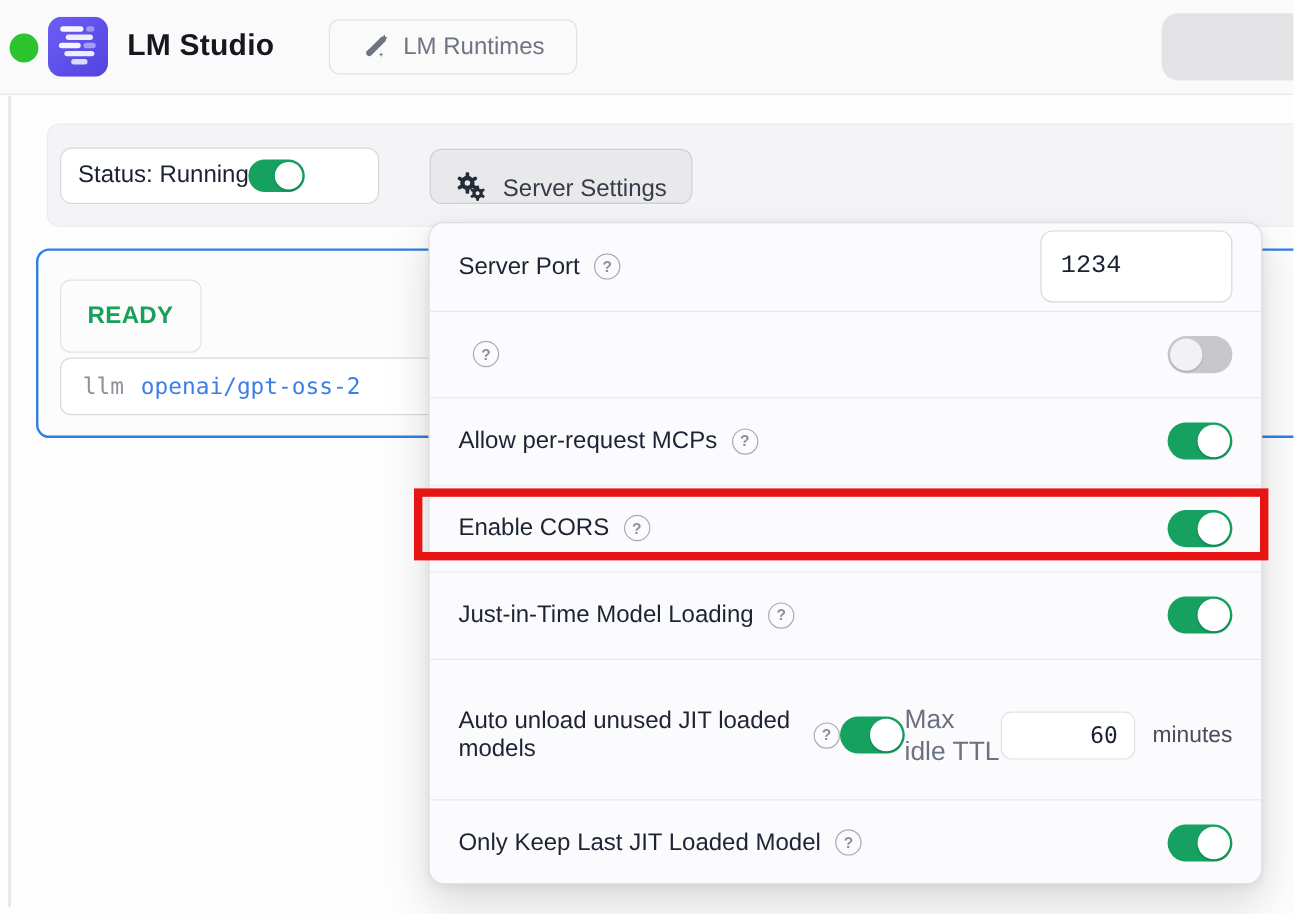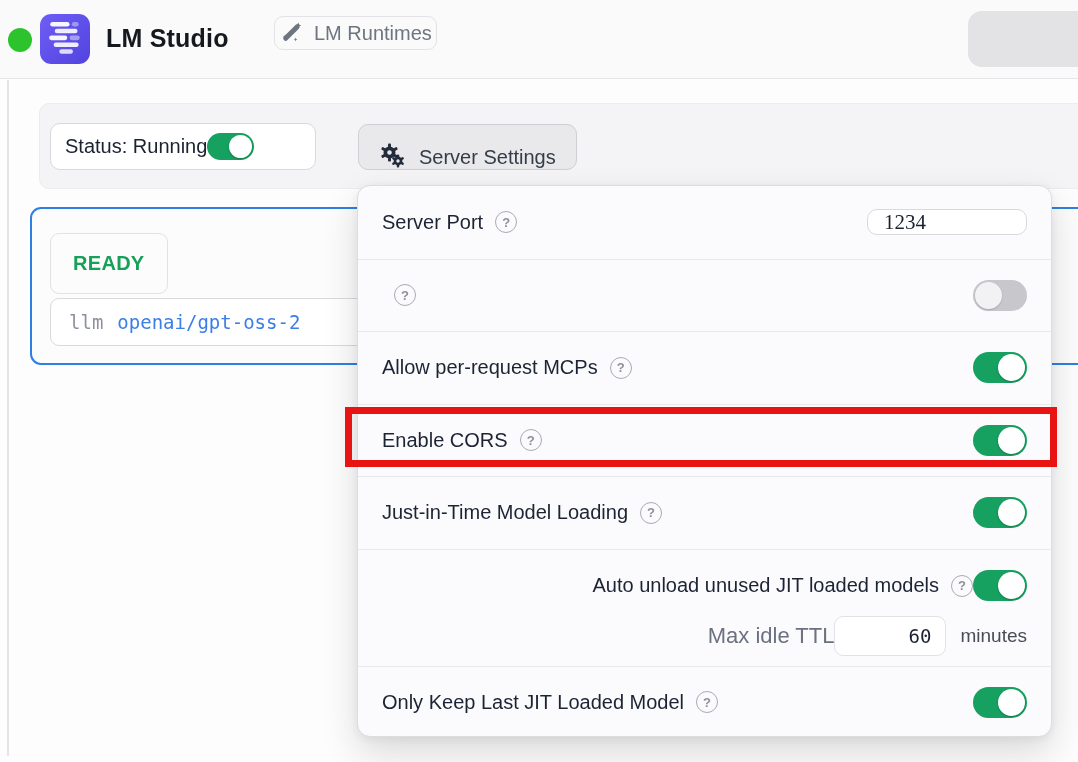--- a/index.html
+++ b/index.html
@@ -8,21 +8,21 @@
   .stage { position:relative; width:1078px; height:762px; overflow:hidden; background:#fdfdfe; }
 
   
   .header { position:absolute; left:0; top:0; width:1078px; height:79px;
             background:#fafafa; border-bottom:1.5px solid #e6e6e9; }
   .traffic-dot { position:absolute; left:8px; top:28px; width:24px; height:24px;
                  border-radius:50%; background:#2cc32c; }
   .app-logo { position:absolute; left:40px; top:14px; width:50px; height:50px; }
   .app-title { position:absolute; left:106px; top:24px; font-size:25px; font-weight:700;
                color:#15181e; letter-spacing:.2px; }
-  .runtimes-btn { position:absolute; left:274px; top:16px; height:34px; padding:0 4px;
+  .runtimes-btn { position:absolute; left:274px; top:16px; height:46px; padding:0 26px;
                   display:flex; align-items:center; gap:11px; background:#fafafa;
                   border:1.5px solid #e3e3e7; border-radius:9px; cursor:pointer; }
   .runtimes-btn .lbl { font-size:20px; color:#6e7480; }
   .header-blob { position:absolute; left:968px; top:11px; width:130px; height:56px;
                  background:#e3e3e6; border-radius:14px; }
 
   .left-rule { position:absolute; left:7px; top:80px; width:1.5px; height:676px; background:#e4e4e7; }
 
   
   .status-bar { position:absolute; left:39px; top:103px; width:1060px; height:86px;
@@ -60,29 +60,29 @@
   .code-box .mod { color:#3c7ee8; }
 
   
   .popover { position:absolute; left:357px; top:185px; width:695px; height:552px;
              background:#fbfbfd; border:1.5px solid #dcdce1; border-radius:13px;
              box-shadow:0 16px 36px rgba(0,0,0,.14), 0 2px 8px rgba(0,0,0,.06);
              display:flex; flex-direction:column; overflow:hidden; }
   .row { display:flex; align-items:center; padding:0 24px; flex:0 0 72.5px; }
   .row + .row { border-top:1.5px solid #e9e9ec; }
   .row .lbl { font-size:20px; color:#1c2333; }
-  .row.tall { flex:0 0 117px; flex-direction:column; align-items:flex-end; padding-top:10px; }
+  .row.tall { flex:0 0 117px; flex-direction:row; align-items:center; padding-top:10px; }
   .row.tall .line1 { display:flex; align-items:center; height:52px; }
   .row.tall .line2 { display:flex; align-items:center; height:48px; }
   .spacer { flex:1; }
   .qmark { width:22px; height:22px; margin-left:12px; border:1.5px solid #aaaab2; border-radius:50%;
            display:flex; align-items:center; justify-content:center;
            font-size:13px; font-weight:700; color:#8f8f98; cursor:pointer; flex:0 0 auto; }
-  .num-input { height:26px; width:160px; background:#fff; border:1.5px solid #d8d8dd; border-radius:10px;
-               font-family:Liberation Serif, serif; font-size:21px; color:#1a2130;
+  .num-input { height:60px; width:160px; background:#fff; border:1.5px solid #d8d8dd; border-radius:10px;
+               font-family:Liberation Mono, monospace; font-size:21px; color:#1a2130;
                padding:0 16px; outline:none; }
   .sub-lbl { font-size:22px; color:#6b7180; }
   .ttl-input { height:40px; width:112px; background:#fff; border:1.5px solid #e2e2e6; border-radius:9px;
                font-family:"DejaVu Sans Mono", monospace; font-size:19px; color:#1a2130;
                padding:0 14px; text-align:right; outline:none; }
   .unit-lbl { font-size:19px; color:#474d59; margin-left:14px; }
 
   
   .highlight-rect { position:absolute; left:345px; top:407px; width:712px; height:60px;
                     border:7px solid #e81313; pointer-events:none; z-index:10; }

